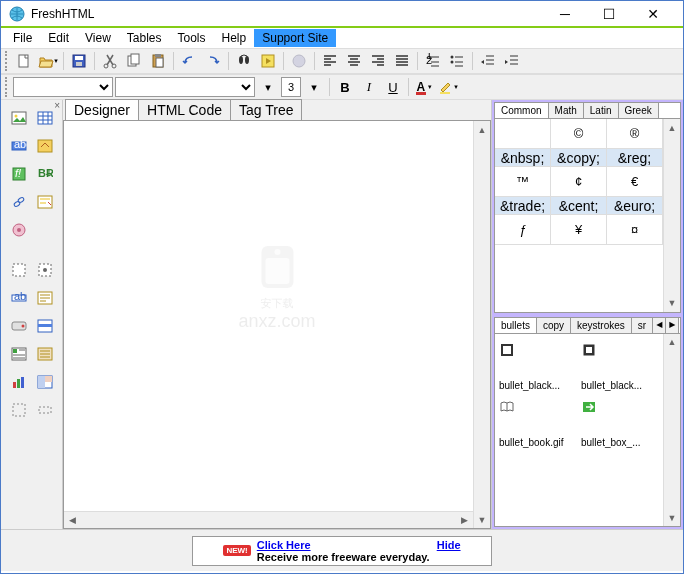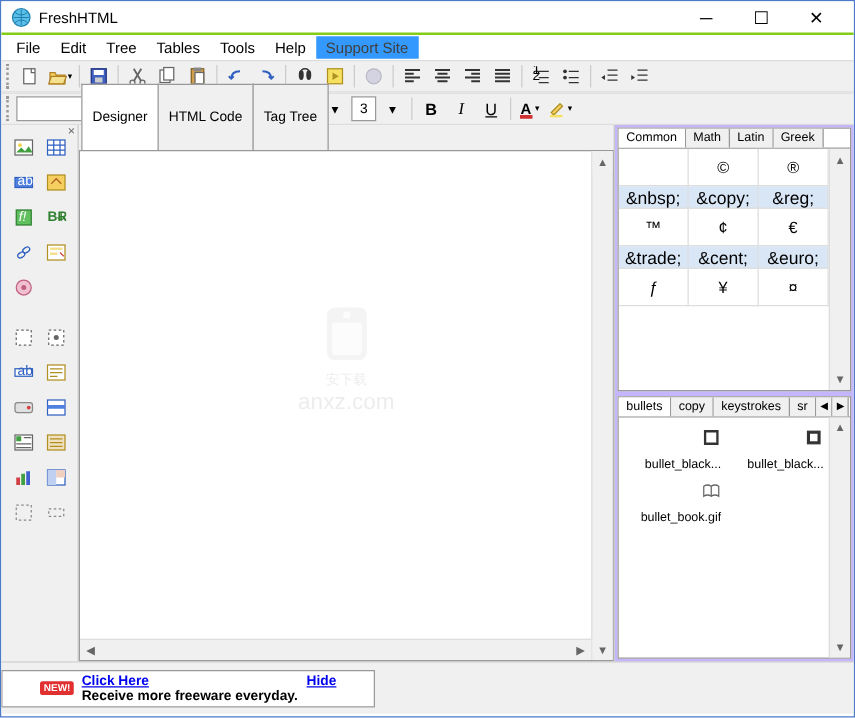--- a/index.html
+++ b/index.html
@@ -3,61 +3,61 @@
 <meta charset="utf-8">
 <style>
 * { box-sizing: border-box; margin: 0; padding: 0; font-family: "Segoe UI", Tahoma, sans-serif; font-size: 11px; }
 body { width: 684px; height: 574px; background: #fff; border: 1px solid #4a7ac8; overflow: hidden; }
 .titlebar { height: 27px; background: #fff; display: flex; align-items: center; padding: 0 8px; border-bottom: 2px solid #84cc16; }
 .titlebar .icon { width: 16px; height: 16px; margin-right: 6px; }
 .titlebar .title { flex: 1; font-size: 12px; }
 .titlebar .winbtn { width: 44px; height: 28px; display: flex; align-items: center; justify-content: center; font-size: 14px; }
 .menubar { height: 20px; background: #fff; display: flex; align-items: center; padding: 0 4px; }
 .menubar .item { padding: 2px 8px; font-size: 12px; }
-.menubar .item.highlight { background: #3399ff; color: #404040; }
+.menubar .item.highlight { background: #3399ff; color: #000000; }
 .toolbar { height: 26px; background: #f0f0f0; border-top: 1px solid #ddd; border-bottom: 1px solid #ddd; display: flex; align-items: center; padding: 0 4px; gap: 2px; }
 .toolbar .btn { width: 22px; height: 22px; display: flex; align-items: center; justify-content: center; border: 1px solid transparent; }
 .toolbar .sep { width: 1px; height: 18px; background: #ccc; margin: 0 2px; }
 .toolbar .grip { width: 4px; height: 20px; border-left: 2px dotted #999; margin-right: 2px; }
 .toolbar select, .toolbar input { height: 20px; border: 1px solid #999; background: #fff; font-size: 11px; }
 .colorbtn { display: flex; align-items: center; }
 .colorbtn .swatch { width: 12px; height: 3px; margin-top: 12px; }
 .main { display: flex; height: 429px; }
 .sidebar { width: 62px; background: #f0f0f0; border-right: 1px solid #ccc; display: flex; flex-direction: column; align-items: center; padding-top: 4px; position: relative; }
 .sidebar .closebtn { position: absolute; top: 0; right: 2px; font-size: 10px; color: #666; }
 .sidebar .row { display: flex; gap: 6px; margin: 4px 0; }
 .sidebar .tool { width: 20px; height: 20px; display: flex; align-items: center; justify-content: center; }
 .sidebar .gap { height: 12px; }
 .center { flex: 1; display: flex; flex-direction: column; }
 .tabs { height: 20px; display: flex; align-items: flex-end; background: #f0f0f0; padding-left: 2px; gap: 0; }
-.tab { padding: 20px 8px; border: 1px solid #999; border-bottom: none; background: #f0f0f0; font-size: 11px; margin-right: -1px; }
+.tab { padding: 2px 8px; border: 1px solid #999; border-bottom: none; background: #f0f0f0; font-size: 14px; margin-right: -1px; }
 .tab.active { background: #fff; position: relative; z-index: 1; }
 .editor { flex: 1; background: #fff; border: 1px solid #999; position: relative; }
 .scrollbar-v { position: absolute; right: 0; top: 0; width: 17px; height: 100%; background: #f0f0f0; border-left: 1px solid #ddd; }
 .scrollbar-v .arrow { height: 17px; display: flex; align-items: center; justify-content: center; background: #f0f0f0; color: #666; font-size: 9px; }
 .scrollbar-v .track { height: calc(100% - 34px); }
 .scrollbar-h { position: absolute; bottom: 0; left: 0; right: 17px; height: 17px; background: #f0f0f0; border-top: 1px solid #ddd; display: flex; }
 .scrollbar-h .arrow { width: 17px; display: flex; align-items: center; justify-content: center; color: #666; font-size: 9px; }
 .scrollbar-h .track { flex: 1; }
 .rightpanel { width: 192px; background: #c4b5fd; border-left: 1px solid #ccc; display: flex; flex-direction: column; }
 .panel { flex: 1; display: flex; flex-direction: column; border: 1px solid #999; margin: 2px; background: #fff; }
 .paneltabs { display: flex; border-bottom: 1px solid #999; }
 .paneltab { padding: 2px 6px; border-right: 1px solid #999; font-size: 10px; background: #f0f0f0; }
 .paneltab.active { background: #fff; }
 .paneltab.navarrow { padding: 2px 3px; font-size: 8px; }
 .panelbody { flex: 1; position: relative; overflow: hidden; }
 .chargrid { display: grid; grid-template-columns: repeat(3, 1fr); }
 .charcell { height: 30px; display: flex; align-items: center; justify-content: center; border-bottom: 1px solid #ddd; border-right: 1px solid #ddd; font-size: 13px; }
 .charlabel { height: 18px; background: #d8e6f5; display: flex; align-items: center; justify-content: center; font-size: 14px; border-bottom: 1px solid #ddd; border-right: 1px solid #ddd; }
 .bulletgrid { display: grid; grid-template-columns: repeat(2, 1fr); padding: 8px 4px; gap: 8px 4px; }
-.bulletcell { display: flex; flex-direction: column; align-items: flex-end; gap: 8px; }
+.bulletcell { display: flex; flex-direction: column; align-items: flex-start; gap: 22px; }
 .bulletcell .icon { width: 16px; height: 16px; display: flex; align-items: center; justify-content: center; }
 .bulletcell .label { font-size: 10px; white-space: nowrap; overflow: hidden; text-overflow: ellipsis; max-width: 70px; }
 .panel .scrollbar-v { height: calc(100% - 0px); }
-.statusbar { height: 42px; background: #f0f0f0; border-top: 1px solid #ccc; display: flex; align-items: center; }
+.statusbar { height: 42px; background: #f0f0f0; border-top: 1px solid #ccc; display: flex; align-items: center; justify-content: center; }
 .statusbox { background: #fff; border: 1px solid #999; padding: 2px 30px; display: flex; align-items: center; gap: 6px; }
 .newbadge { background: #e03030; color: #fff; font-size: 8px; font-weight: bold; padding: 1px 3px; border-radius: 2px; }
 .link { color: #0000ee; text-decoration: underline; font-weight: bold; font-size: 11px; }
 .watermark { position: absolute; top: 40%; left: 50%; transform: translate(-50%, -50%); opacity: 0.15; font-size: 28px; color: #888; pointer-events: none; text-align: center; }
 svg { display: block; }
 </style>
 </head>
 <body>
 
 <div class="titlebar">
@@ -69,21 +69,21 @@
   </span>
   <span class="title">FreshHTML</span>
   <div class="winbtn">─</div>
   <div class="winbtn">☐</div>
   <div class="winbtn">✕</div>
 </div>
 
 <div class="menubar">
   <div class="item">File</div>
   <div class="item">Edit</div>
-  <div class="item">Tree</div>
+  <div class="item">View</div>
   <div class="item">Tables</div>
   <div class="item">Tools</div>
   <div class="item">Help</div>
   <div class="item highlight">Support Site</div>
 </div>
 
 <div class="toolbar">
   <div class="grip"></div>
   <div class="btn">
       <svg width="16" height="16">
@@ -495,20 +495,29 @@
           </div>
           <div class="bulletcell">
             <div class="icon">
                 <svg width="14" height="12">
                   <path d="M1 2 Q4 0 7 2 Q10 0 13 2 V10 Q10 8 7 10 Q4 8 1 10 z" fill="#fff" stroke="#666"></path>
                   <line x1="7" y1="2" x2="7" y2="10" stroke="#666"></line>
                 </svg>
               </div>
             <div class="label">bullet_book.gif</div>
           </div>
+          <div class="bulletcell">
+            <div class="icon">
+                <svg width="14" height="12">
+                  <rect x="1" y="1" width="12" height="10" fill="#40b040"></rect>
+                  <path d="M4 6 L10 6 M8 3 L11 6 L8 9" stroke="#fff" stroke-width="1.5" fill="none"></path>
+                </svg>
+              </div>
+            <div class="label">bullet_box_...</div>
+          </div>
         </div>
         <div class="scrollbar-v">
           <div class="arrow">▲</div>
           <div class="track"></div>
           <div class="arrow">▼</div>
         </div>
       </div>
     </div>
   </div>
 </div>

